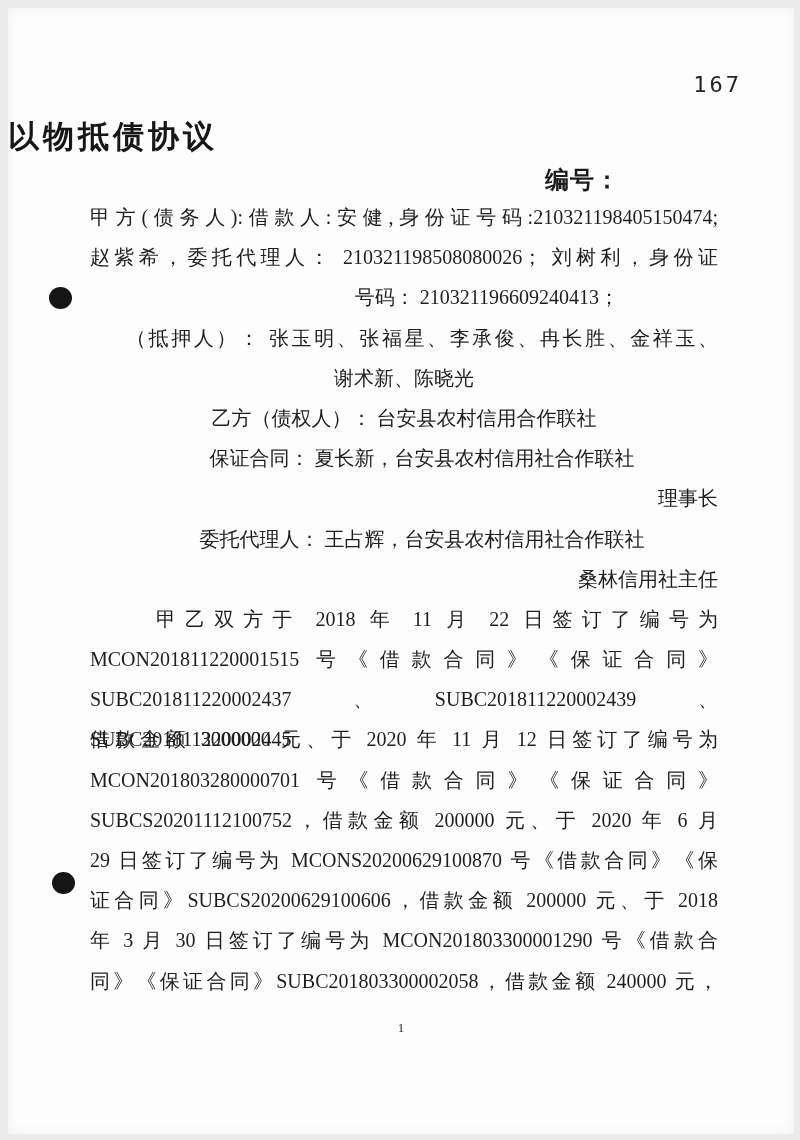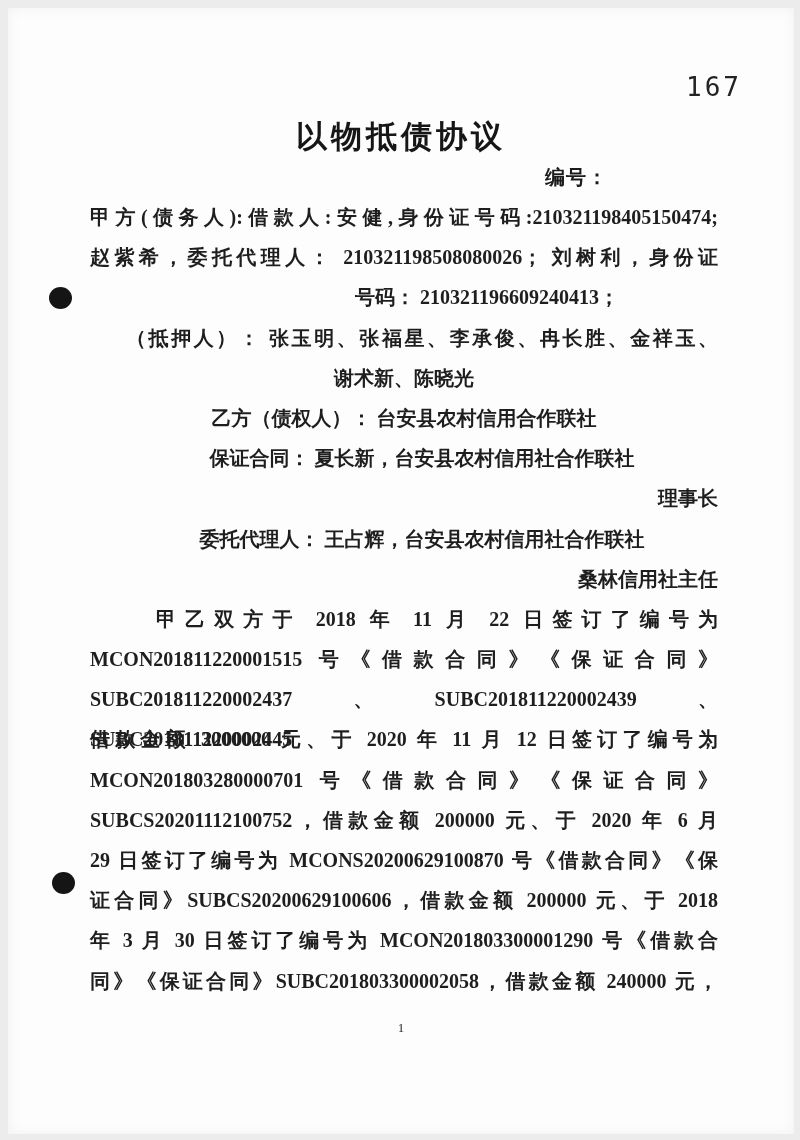--- a/index.html
+++ b/index.html
@@ -11,35 +11,34 @@
     overflow:hidden;
   }
   .page{
     position:absolute;left:8px;top:8px;width:786px;height:1126px;
     background:#fdfdfd;
     box-shadow:inset 0 0 14px rgba(0,0,0,0.05);
   }
   .corner-pagenum{
     position:absolute;top:64px;right:52px;
     font-family:"DejaVu Sans Mono","Liberation Mono",monospace;
-    font-size:26px;letter-spacing:3px;color:#232323;
+    font-size:22px;letter-spacing:3px;color:#232323;
   }
   .doc-title{
     position:absolute;top:108px;left:0;width:100%;
-    text-align:center;font-size:31px;font-weight:bold;
+    text-align:left;font-size:31px;font-weight:bold;
     letter-spacing:4px;color:#161616;
   }
   .doc-no{
     position:absolute;top:156px;left:537px;
-    font-size:20px;font-weight:bold;color:#1b1b1b;letter-spacing:1px;
+    font-size:24px;font-weight:bold;color:#1b1b1b;letter-spacing:1px;
   }
   .body-block{
     position:absolute;top:189px;left:82px;width:628px;
     color:#1e1e1e;
-    font-weight:bold;
   }
   .line{
     height:40.2px;line-height:40.2px;font-size:20px;
     white-space:nowrap;overflow:visible;
   }
   .l-justify{white-space:normal;text-align:justify;text-align-last:justify;}
   .l-center{text-align:right;}
   .l-left{text-align:center;}
   .l-indent1{padding-left:36px;}
   .l-indent2{padding-left:66px;}

